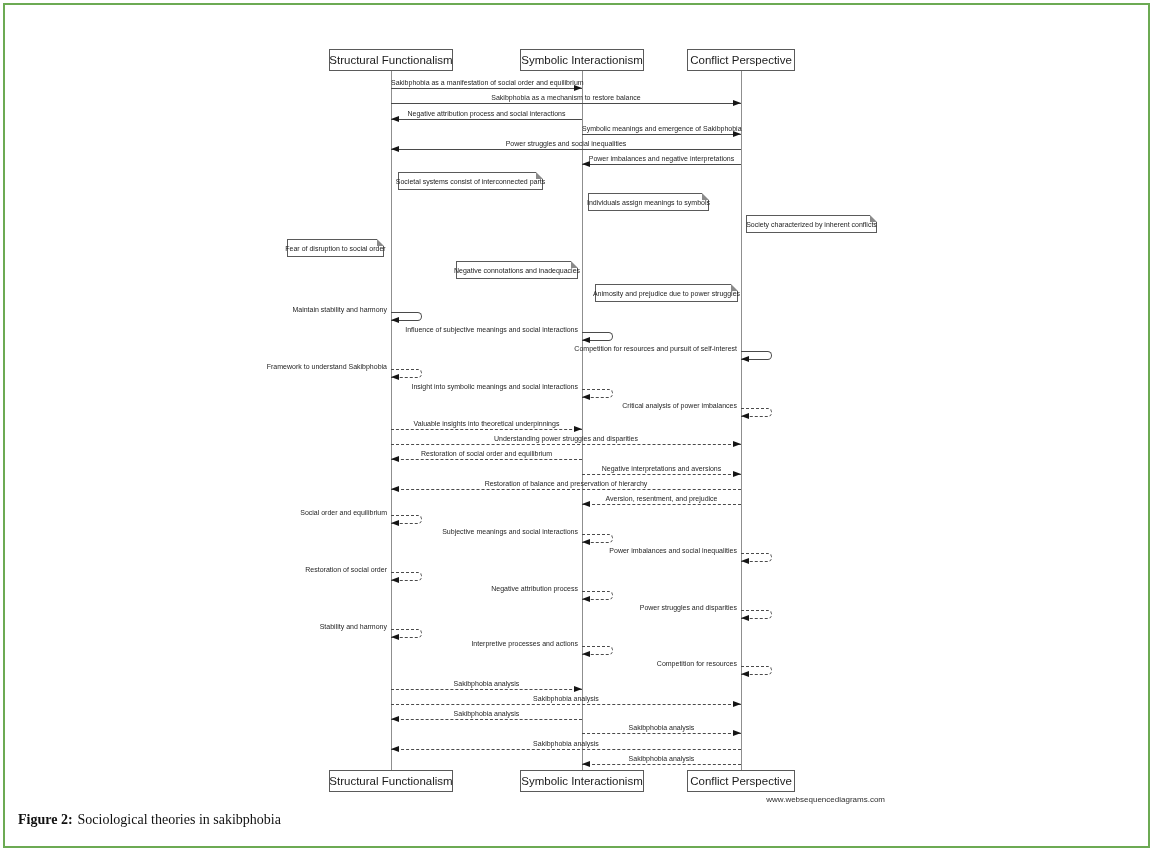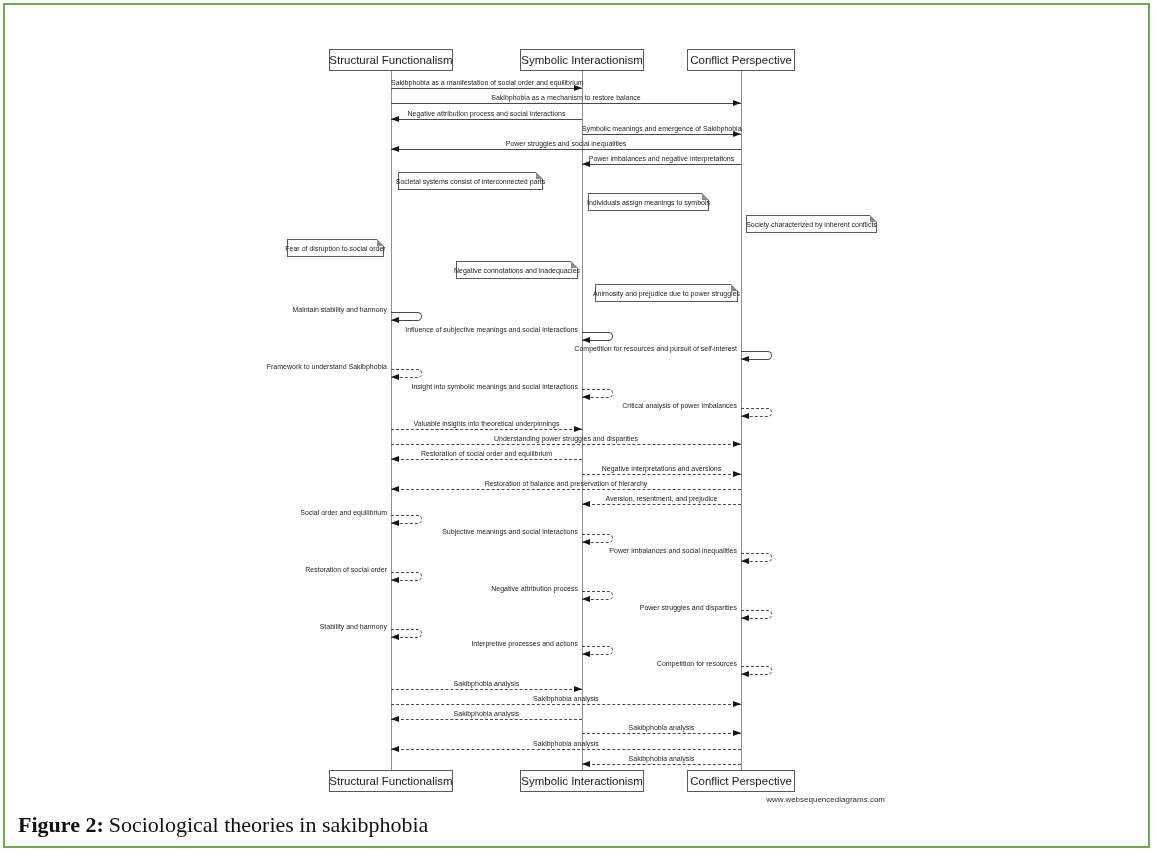--- a/index.html
+++ b/index.html
@@ -43,21 +43,21 @@
     content:""; position:absolute; top:-1px; right:-1px; width:0; height:0;
     border-style:solid; border-width:0 7px 7px 0;
     border-color:#fff #fff #8a8a8a #8a8a8a;
   }
   .watermark {
     position:absolute; left:740px; top:795px; width:145px;
     font-size:8px; color:#2e2e2e; text-align:right; white-space:nowrap;
   }
   .caption {
     position:absolute; left:18px; top:812px;
-    font-family:"Liberation Serif", serif; font-size:22px; color:#101010; white-space:nowrap;
+    font-family:"Liberation Serif", serif; font-size:14px; color:#101010; white-space:nowrap;
   }
   .cap-b { font-weight:bold; margin-right:5px; }
 </style>
 </head>
 <body>
 
 <div class="page">
   <div class="frame"></div>
   <div class="diagram">
       <div class="lifeline" style="left: 391px; top: 71px; height: 701px;"></div>

